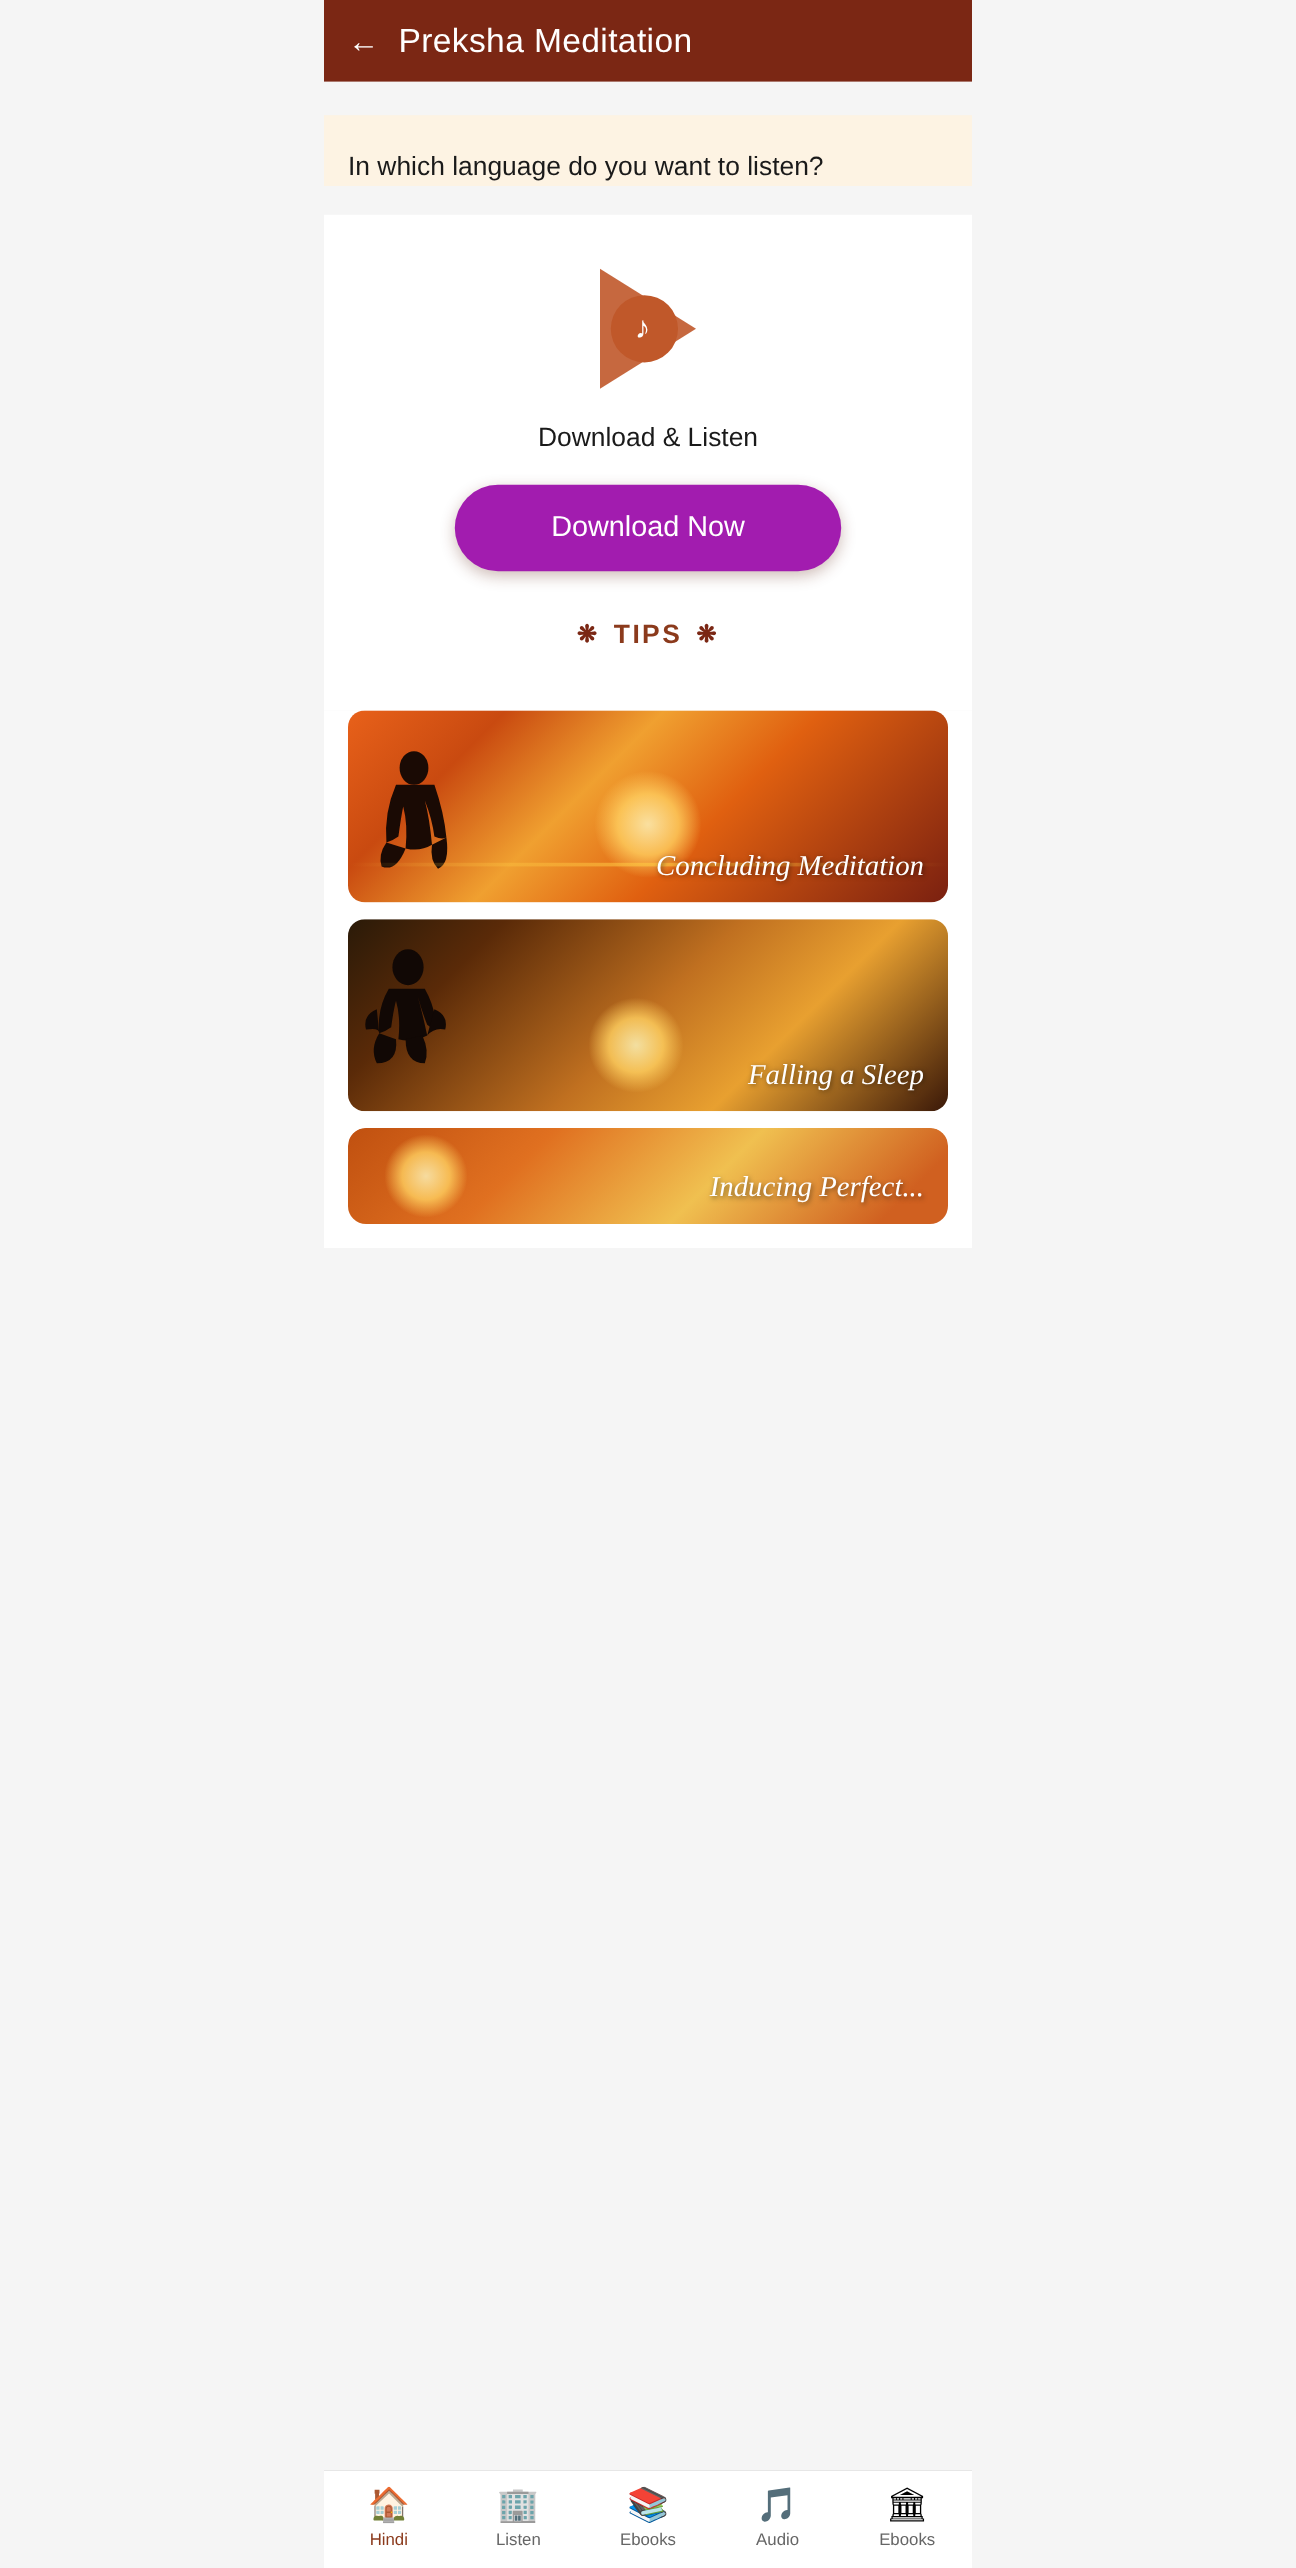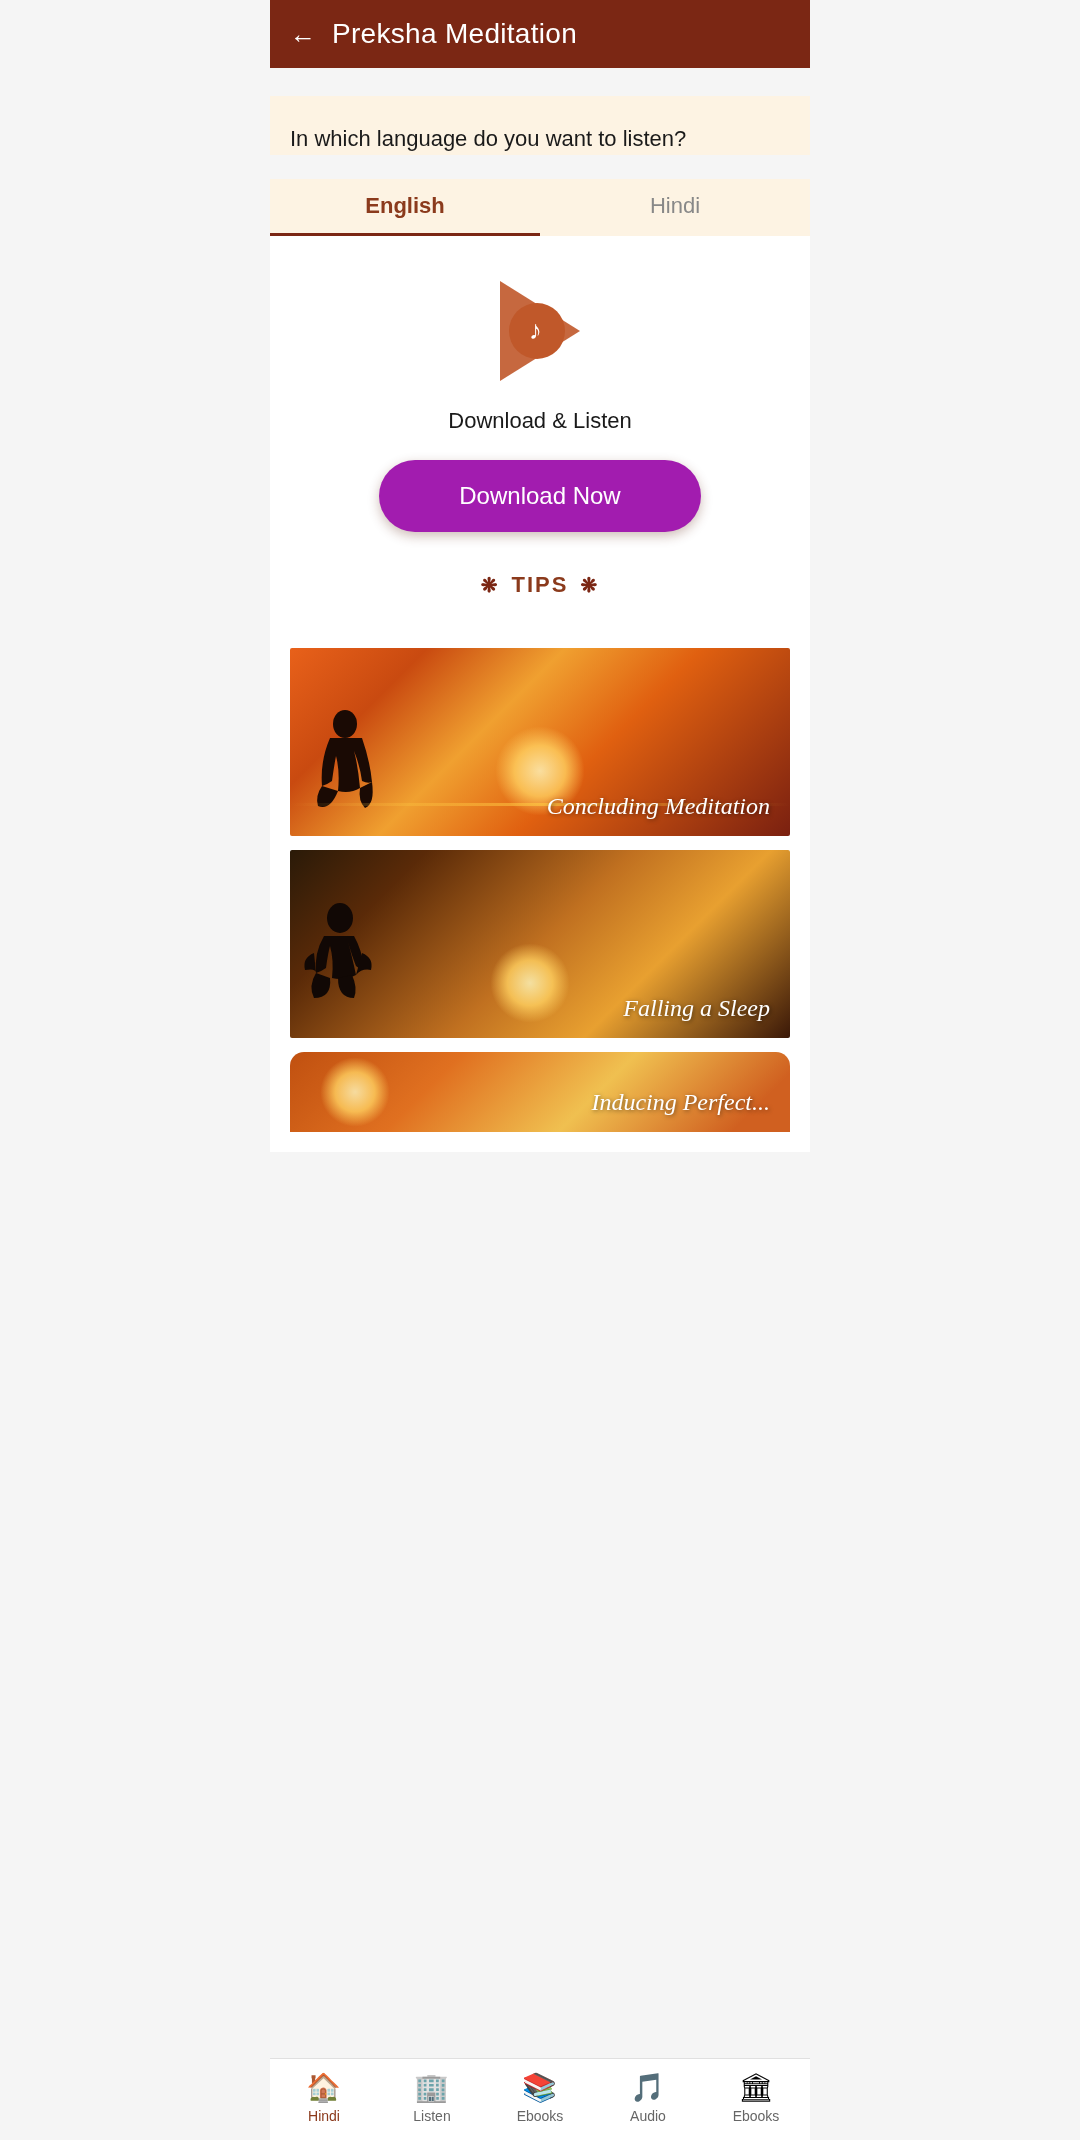--- a/index.html
+++ b/index.html
@@ -119,25 +119,25 @@
       font-size: 20px;
       color: #7B2714;
     }
 
     
     .cards-section {
       background: #fff;
       padding: 0 20px 20px 20px;
     }
     .card {
-      border-radius: 2px;
+      border-radius: 14px;
       overflow: hidden;
       margin-bottom: 14px;
       position: relative;
-      height: 188px;
+      height: 160px;
       cursor: pointer;
     }
     .card-bg {
       width: 100%;
       height: 100%;
       display: flex;
       align-items: flex-end;
       justify-content: flex-end;
     }
     
@@ -242,24 +242,20 @@
 
   <div class="header">
     <span class="header-back">←</span>
     <span class="header-title">Preksha Meditation</span>
   </div>
 
   <div class="language-question-section">
     <div class="language-question">In which language do you want to listen?</div>
   </div>
 
-  <div class="tabs">
-    <div class="tab active">English</div>
-    <div class="tab">Hindi</div>
-  </div>
 
   <div class="content">
 
     <div class="play-icon-wrapper">
       <svg class="play-icon-svg" viewBox="0 0 110 110" xmlns="http://www.w3.org/2000/svg">
 
         <polygon points="15,5 95,55 15,105" fill="#C0582A" opacity="0.9"></polygon>
 
         <circle cx="52" cy="55" r="28" fill="#C0582A"></circle>
 
@@ -308,21 +304,21 @@
           <path d="M52 77 Q58 90 54 100 Q38 100 38 80 Z" fill="#110805"></path>
 
           <path d="M14 55 Q2 60 5 72 Q16 70 16 75 Z" fill="#110805"></path>
           <path d="M62 55 Q74 60 71 72 Q62 70 56 77 Z" fill="#110805"></path>
         </svg>
         <span class="card-label">Falling a Sleep</span>
       </div>
     </div>
 
     <div class="card card-partial">
-      <div class="card-bg" style="background: linear-gradient(135deg, #c05010 0%, #e07020 30%, #f0c050 60%, #d06020 90%); height:100%;">
+      <div class="card-bg" style="background: linear-gradient(135deg, #c05010 0%, #e07020 30%, #f0c050 60%, #d06020 90%); height:100%;border-radius:15px;">
         <div class="sun-glow" style="width:70px;height:70px;bottom:5px;left:30px;"></div>
         <span class="card-label">Inducing Perfect...</span>
       </div>
     </div>
   </div>
 </div>
 
 <div class="bottom-nav">
   <div class="nav-item active">
     <span class="nav-icon">🏠</span>

